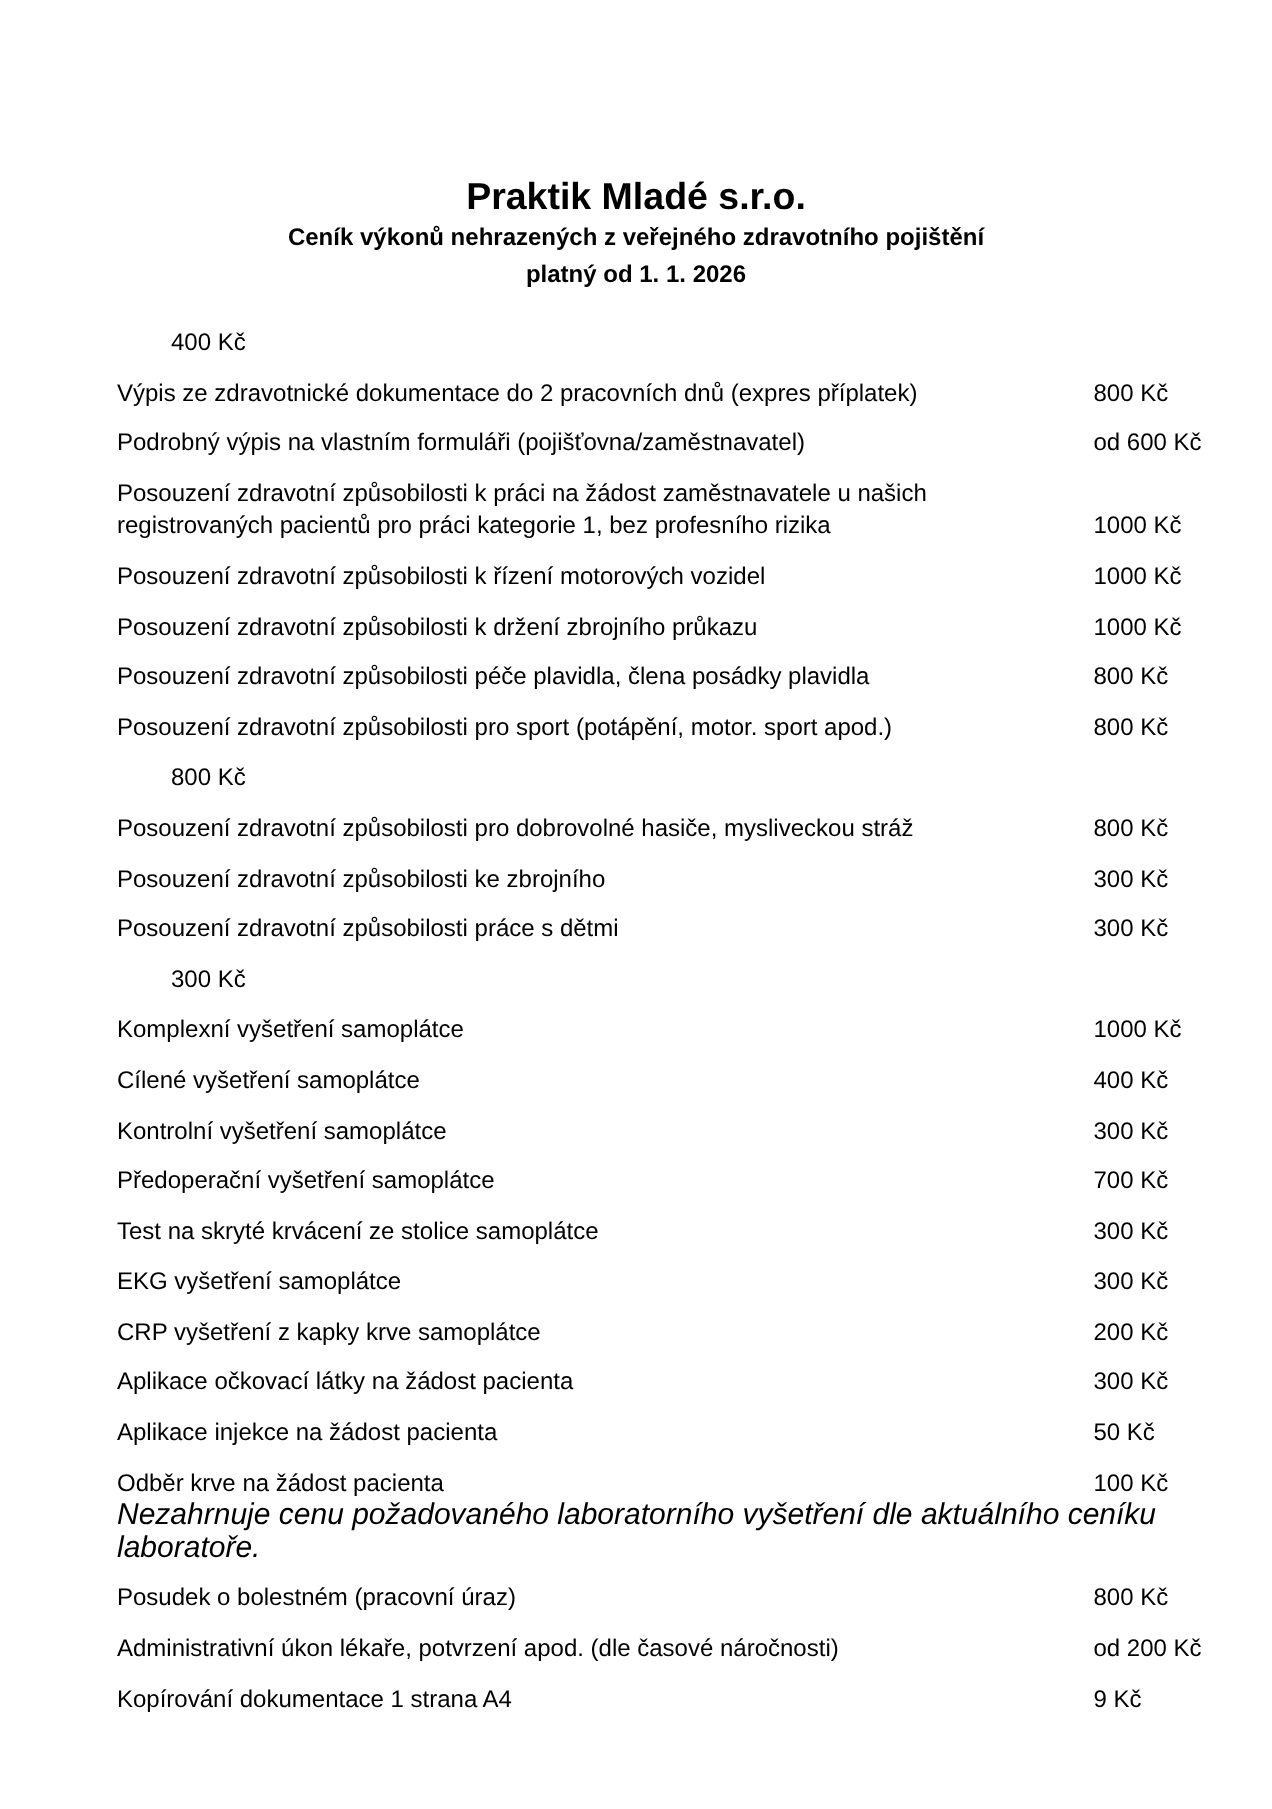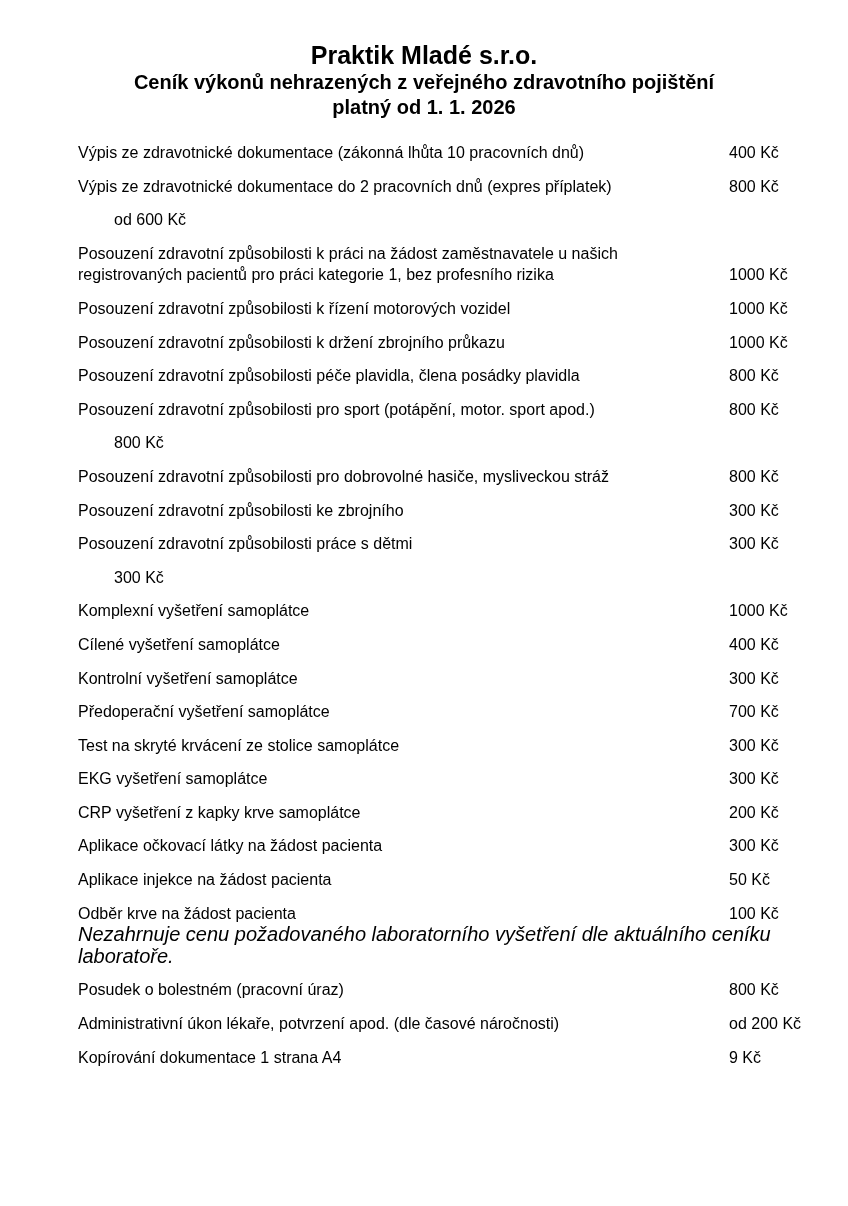--- a/index.html
+++ b/index.html
@@ -7,33 +7,33 @@
     padding: 0;
     background: #ffffff;
     color: #000000;
     font-family: "Liberation Sans", sans-serif;
   }
   .page {
     position: relative;
     width: 848px;
     height: 1206px;
     box-sizing: border-box;
-    padding-top: 40px;
+    padding-top: 116px;
     background: #ffffff;
     overflow: hidden;
   }
   header { text-align: center; }
   .doc-title {
     font-size: 25px;
     line-height: 30px;
     font-weight: bold;
     margin: 0;
   }
   .doc-subtitle, .doc-validity {
-    font-size: 20px;
+    font-size: 16px;
     line-height: 25px;
     font-weight: bold;
     margin: 0;
   }
   .list {
     margin: 22px 0 0 78px;
   }
   .item { margin-bottom: 12px; }
   .row {
     display: flex;
@@ -63,32 +63,32 @@
 <div class="page">
   <header>
     <h1 class="doc-title">Praktik Mladé s.r.o.</h1>
     <h2 class="doc-subtitle">Ceník výkonů nehrazených z veřejného zdravotního pojištění</h2>
     <h2 class="doc-validity">platný od 1. 1. 2026</h2>
   </header>
 
   <main class="list" id="price-list">
       <div class="item">
         <div class="row">
-          <span class="label">Výpis ze zdravotnické dokumentace (zákonná lhůta 10 pracovních dnů)</span>
           <span class="price">400 Kč</span>
         </div>
       </div>
       <div class="item">
         <div class="row">
           <span class="label">Výpis ze zdravotnické dokumentace do 2 pracovních dnů (expres příplatek)</span>
           <span class="price">800 Kč</span>
         </div>
       </div>
       <div class="item">
         <div class="row">
+          <span class="label">Podrobný výpis na vlastním formuláři (pojišťovna/zaměstnavatel)</span>
           <span class="price">od 600 Kč</span>
         </div>
       </div>
       <div class="item">
         <div class="row">
           <span class="label">Posouzení zdravotní způsobilosti k práci na žádost zaměstnavatele u našich registrovaných pacientů pro práci kategorie 1, bez profesního rizika</span>
           <span class="price">1000 Kč</span>
         </div>
       </div>
       <div class="item">

